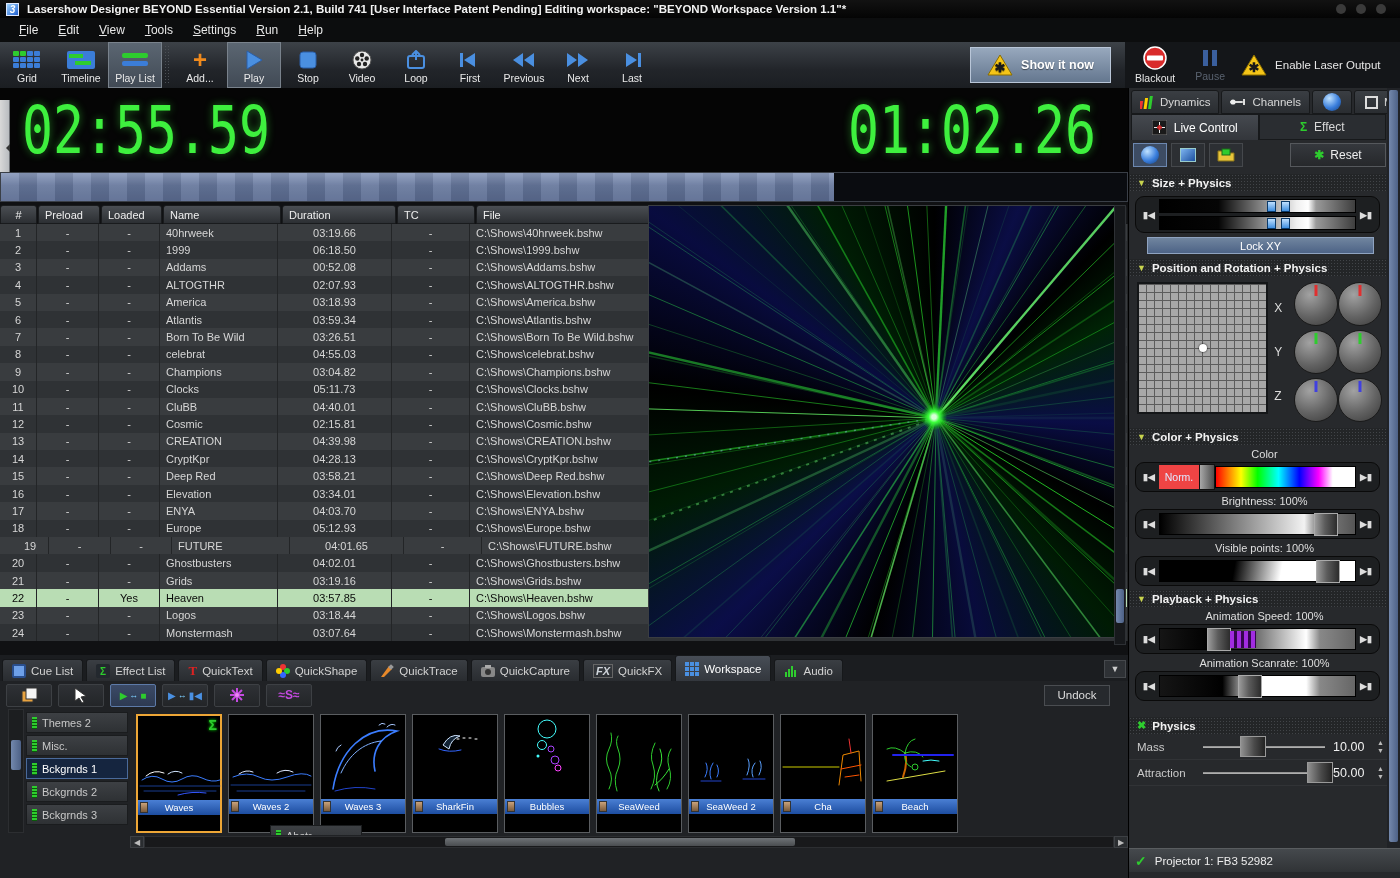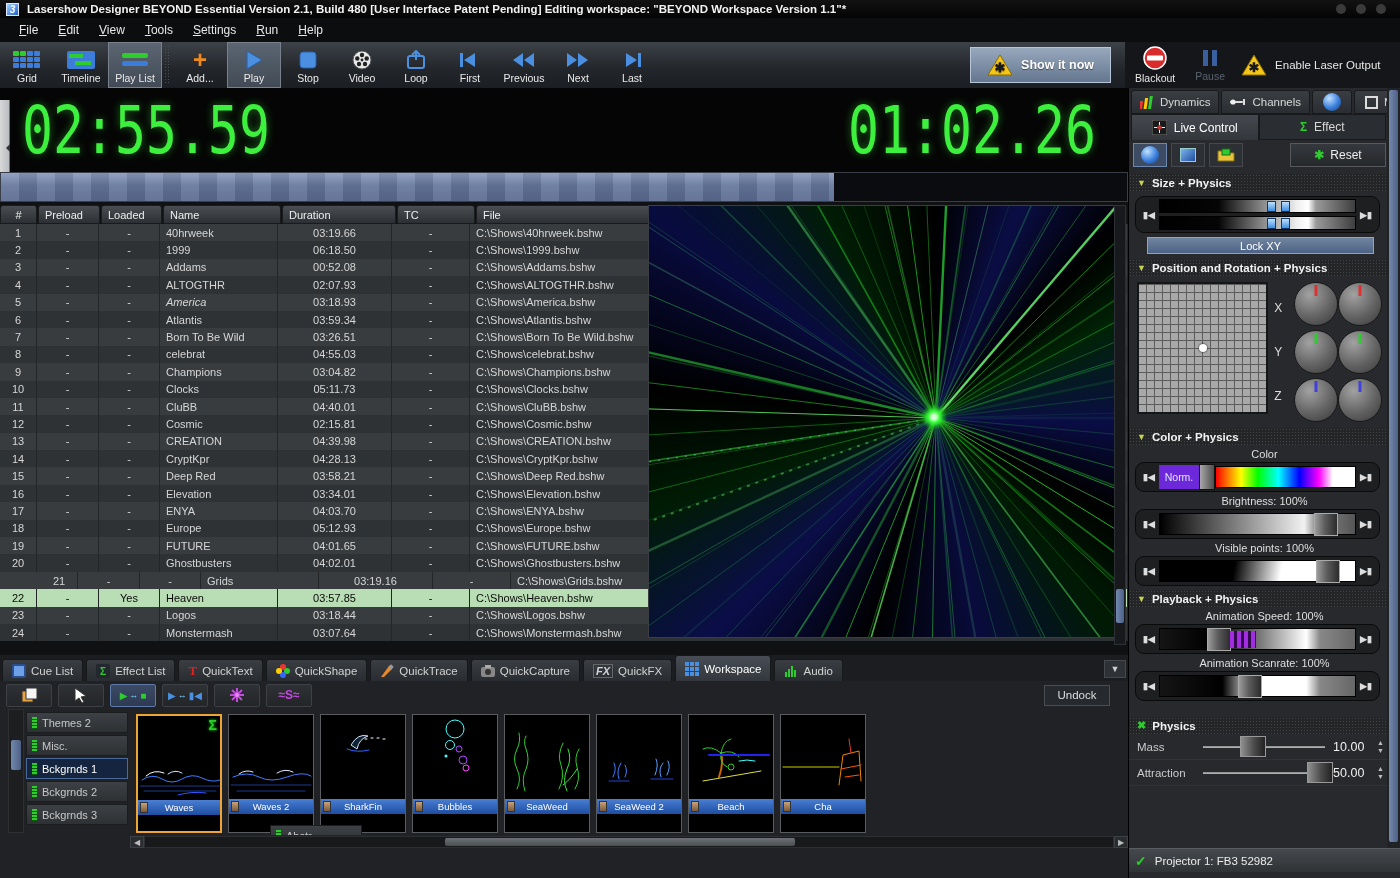--- a/index.html
+++ b/index.html
@@ -159,21 +159,21 @@
   .knobgrid { flex:1; display:grid; grid-template-columns:1fr 1fr; row-gap:4px; justify-items:center; align-items:center; }
   .knob { width:44px; height:44px; border-radius:50%; border:1px solid #1a1a1a; position:relative;
     background:radial-gradient(circle at 35% 28%, #a2a2a2, #636363 55%, #3c3c3c 95%); }
   .knob .pt { position:absolute; left:50%; top:2px; width:3px; height:11px; transform:translateX(-50%); }
   .resetrow { display:flex; gap:26px; padding:6px 24px 4px 10px; }
   .resetrow button { flex:1; height:24px; background:linear-gradient(#33363b,#25272a); border:1px solid #5a5d61; color:#ddd; font-size:11.5px; }
 
   .lbl { text-align:center; color:#dfdfdf; font-size:11px; margin-top:3px; }
   .cslider { margin:2px 20px 2px 6px; background:#1d1f21; border:1px solid #0a0a0a; border-radius:9px; display:flex; align-items:center; padding:2px 3px; height:30px; }
   .cslider .arr { width:20px; text-align:center; color:#ddd; font-size:9px; font-weight:bold; }
-  .normbox { width:40px; height:24px; background:#6d28d9; color:#dfe8ff; font-size:10.5px; display:flex; align-items:center; justify-content:center; }
+  .normbox { width:40px; height:24px; background:#ef4444; color:#dfe8ff; font-size:10.5px; display:flex; align-items:center; justify-content:center; }
   .chandle { width:16px; height:26px; background:linear-gradient(90deg,#a8a8a8,#4d4d4d); border:1px solid #111; }
   .rainbow { flex:1; height:22px; border:1px solid #000;
     background:linear-gradient(90deg,#f00 0%,#ff8000 9%,#ff0 18%,#0f0 30%,#0ff 45%,#00f 60%,#f0f 74%,#fff 84%,#fff 100%); }
   .strough { flex:1; height:22px; border:1px solid #000; position:relative; }
   .handle { position:absolute; top:-1px; width:24px; height:23px; background:linear-gradient(90deg,#9b9b9b,#5c5c5c 45%,#2c2c2c); border:1px solid #aaa; }
   .purpleseg { position:absolute; top:2px; height:17px; background:repeating-linear-gradient(90deg,#a12ce0 0 4px,#33064d 4px 7px); }
 
   .physrow { display:flex; align-items:center; height:26px; padding:0 16px 0 8px; border-bottom:1px solid #313336; }
   .physrow .pl { width:66px; color:#c9c9c9; font-size:11.5px; }
   .physrow .ptrack { flex:1; position:relative; height:24px; }
@@ -187,21 +187,21 @@
   .statusbar .chk { color:#2ecc2e; font-weight:bold; font-size:14px; }
   .statusbar .txt { color:#ececec; font-size:11.5px; }
 </style>
 </head>
 <body>
 
 <div class="app">
 
   <div class="titlebar">
     <span class="appico">3</span>
-    <span>Lasershow Designer BEYOND Essential    Version 2.1, Build 480   [User Interface Patent Pending]   Editing workspace: "BEYOND Workspace Version 1.1"*</span>
+    <span>Lasershow Designer BEYOND Essential    Version 2.1, Build 741   [User Interface Patent Pending]   Editing workspace: "BEYOND Workspace Version 1.1"*</span>
     <span class="winbtns">
       <span></span>
       <span></span>
       <span></span>
     </span>
   </div>
 
   <div class="menubar" id="menubar">
       <span class="menu-item"><u>F</u>ile</span>
       <span class="menu-item"><u>E</u>dit</span>
@@ -428,21 +428,21 @@
             <div class="td c" style="width: 61px;">-</div>
             <div class="td " style="width: 118px;">ALTOGTHR</div>
             <div class="td c" style="width: 114px;">02:07.93</div>
             <div class="td c" style="width: 78px;">-</div>
             <div class="td " style="flex: 1 1 0%;">C:\Shows\ALTOGTHR.bshw</div>
           </div>
           <div class="trow">
             <div class="td c" style="width: 37px;">5</div>
             <div class="td c" style="width: 62px;">-</div>
             <div class="td c" style="width: 61px;">-</div>
-            <div class="td " style="width: 118px; font-style: italic;">America</div>
+            <div class="td " style="width: 118px;">America</div>
             <div class="td c" style="width: 114px;">03:18.93</div>
             <div class="td c" style="width: 78px;">-</div>
             <div class="td " style="flex: 1 1 0%;">C:\Shows\America.bshw</div>
           </div>
           <div class="trow">
             <div class="td c" style="width: 37px;">6</div>
             <div class="td c" style="width: 62px;">-</div>
             <div class="td c" style="width: 61px;">-</div>
             <div class="td " style="width: 118px;">Atlantis</div>
             <div class="td c" style="width: 114px;">03:59.34</div>
@@ -551,39 +551,39 @@
           <div class="trow">
             <div class="td c" style="width: 37px;">18</div>
             <div class="td c" style="width: 62px;">-</div>
             <div class="td c" style="width: 61px;">-</div>
             <div class="td " style="width: 118px;">Europe</div>
             <div class="td c" style="width: 114px;">05:12.93</div>
             <div class="td c" style="width: 78px;">-</div>
             <div class="td " style="flex: 1 1 0%;">C:\Shows\Europe.bshw</div>
           </div>
           <div class="trow">
-            <div class="td c" style="width: 37px;">19</div>
+            <div class="td c" style="width: 37px; margin-left: 12px;">19</div>
             <div class="td c" style="width: 62px;">-</div>
             <div class="td c" style="width: 61px;">-</div>
             <div class="td " style="width: 118px;">FUTURE</div>
             <div class="td c" style="width: 114px;">04:01.65</div>
             <div class="td c" style="width: 78px;">-</div>
             <div class="td " style="flex: 1 1 0%;">C:\Shows\FUTURE.bshw</div>
           </div>
           <div class="trow">
             <div class="td c" style="width: 37px;">20</div>
             <div class="td c" style="width: 62px;">-</div>
             <div class="td c" style="width: 61px;">-</div>
             <div class="td " style="width: 118px;">Ghostbusters</div>
             <div class="td c" style="width: 114px;">04:02.01</div>
             <div class="td c" style="width: 78px;">-</div>
             <div class="td " style="flex: 1 1 0%;">C:\Shows\Ghostbusters.bshw</div>
           </div>
           <div class="trow">
-            <div class="td c" style="width: 37px; margin-left: 41px;">21</div>
+            <div class="td c" style="width: 37px;">21</div>
             <div class="td c" style="width: 62px;">-</div>
             <div class="td c" style="width: 61px;">-</div>
             <div class="td " style="width: 118px;">Grids</div>
             <div class="td c" style="width: 114px;">03:19.16</div>
             <div class="td c" style="width: 78px;">-</div>
             <div class="td " style="flex: 1 1 0%;">C:\Shows\Grids.bshw</div>
           </div>
           <div class="trow sel">
             <div class="td c" style="width: 37px;">22</div>
             <div class="td c" style="width: 62px;">-</div>
@@ -899,20 +899,31 @@
                   <path d="M4 62 Q18 56 30 62 T58 62 T82 61" stroke="#3b7dff" fill="none" stroke-linecap="round"></path>
                   <path d="M10 59 q7 -5 14 -2 M48 58 q8 -5 16 -1" stroke="#dfe9ff" fill="none" stroke-linecap="round"></path>
                   <path d="M2 70 H82 M8 76 H76" stroke="#2255cc" fill="none" stroke-linecap="round" opacity=".7"></path>
                 </svg>
               </div>
               <div class="thumb-label"><span class="note-ic"></span>Waves 2</div>
             </div>
             <div class="thumb-card">
               <div class="thumb-art">
                 <svg width="84" height="84" viewBox="0 0 84 84">
+                  <path d="M12 74 C18 36 44 10 76 16 C58 22 50 38 54 56" stroke="#3b7dff" stroke-width="1.6" fill="none" stroke-linecap="round"></path>
+                  <path d="M20 58 C28 40 42 28 60 26" stroke="#7fb0ff" fill="none" stroke-linecap="round"></path>
+                  <path d="M66 12 q4 -4 8 -2 M58 10 q3 -3 6 -1 M20 30 q-4 2 -5 6" stroke="#a8c8ff" fill="none" stroke-linecap="round"></path>
+                  <path d="M14 76 q20 -6 40 -2" stroke="#24c" fill="none" stroke-linecap="round"></path>
+                </svg>
+              </div>
+              <div class="thumb-label"><span class="note-ic"></span>Waves 3</div>
+            </div>
+            <div class="thumb-card">
+              <div class="thumb-art">
+                <svg width="84" height="84" viewBox="0 0 84 84">
                   <path d="M30 30 q7 -12 17 -9 q-9 3 -11 13 Z" stroke="#cfe4ff" fill="#123"></path>
                   <path d="M44 24 h2 M50 23 h2 M56 23 h2 M62 24 h2" stroke="#fff" fill="none" stroke-linecap="round"></path>
                   <path d="M26 34 q10 4 22 1" stroke="#36f" fill="none" stroke-linecap="round"></path>
                 </svg>
               </div>
               <div class="thumb-label"><span class="note-ic"></span>SharkFin</div>
             </div>
             <div class="thumb-card">
               <div class="thumb-art">
                 <svg width="84" height="84" viewBox="0 0 84 84">
@@ -945,40 +956,40 @@
                   <path d="M16 62 q4 -8 1 -14 M22 64 q-3 -8 2 -16 M28 62 q3 -6 0 -12" stroke="#3b7dff" fill="none" stroke-linecap="round"></path>
                   <path d="M58 60 q4 -10 1 -16 M64 62 q-3 -8 2 -14 M70 60 q4 -8 1 -14" stroke="#5aa0ff" fill="none" stroke-linecap="round"></path>
                   <path d="M12 66 h20 M54 64 h22" stroke="#24c" fill="none" stroke-linecap="round"></path>
                 </svg>
               </div>
               <div class="thumb-label"><span class="note-ic"></span>SeaWeed 2</div>
             </div>
             <div class="thumb-card">
               <div class="thumb-art">
                 <svg width="84" height="84" viewBox="0 0 84 84">
+                  <path d="M58 70 L62 40 L78 36 L80 66" stroke="#e80" fill="none" stroke-linecap="round"></path>
+                  <path d="M60 54 L80 50 M64 62 L78 60" stroke="#f50" fill="none" stroke-linecap="round"></path>
+                  <path d="M2 52 H58" stroke="#cc0" fill="none" stroke-linecap="round"></path>
+                  <path d="M70 38 L68 24" stroke="#e33" fill="none" stroke-linecap="round"></path>
+                </svg>
+              </div>
+              <div class="thumb-label"><span class="note-ic"></span>Cha</div>
+            </div>
+            <div class="thumb-card">
+              <div class="thumb-art">
+                <svg width="84" height="84" viewBox="0 0 84 84">
                   <path d="M30 62 q5 -14 2 -24" stroke="#c60" stroke-width="2" fill="none" stroke-linecap="round"></path>
                   <path d="M32 38 q-10 -8 -18 -4 M32 38 q2 -12 10 -14 M32 38 q12 -4 18 4 M32 38 q-2 10 6 14" stroke="#2ecc2e" fill="none" stroke-linecap="round"></path>
                   <path d="M20 40 H80" stroke="#22e" stroke-width="2" fill="none" stroke-linecap="round"></path>
                   <path d="M14 66 L72 56" stroke="#dd4" fill="none" stroke-linecap="round"></path>
                   <circle cx="42" cy="52" r="3" stroke="#2ecc2e" fill="none"></circle>
                   <path d="M50 46 q8 -2 16 0" stroke="#4ff" fill="none" stroke-linecap="round"></path>
                 </svg>
               </div>
               <div class="thumb-label"><span class="note-ic"></span>Beach</div>
-            </div>
-            <div class="thumb-card">
-              <div class="thumb-art">
-                <svg width="84" height="84" viewBox="0 0 84 84">
-                  <path d="M58 70 L62 40 L78 36 L80 66" stroke="#e80" fill="none" stroke-linecap="round"></path>
-                  <path d="M60 54 L80 50 M64 62 L78 60" stroke="#f50" fill="none" stroke-linecap="round"></path>
-                  <path d="M2 52 H58" stroke="#cc0" fill="none" stroke-linecap="round"></path>
-                  <path d="M70 38 L68 24" stroke="#e33" fill="none" stroke-linecap="round"></path>
-                </svg>
-              </div>
-              <div class="thumb-label"><span class="note-ic"></span>Cha</div>
             </div>
           </div>
         <div class="abstr">
           <div class="page">
             <span class="gbar"></span>
             <span>Abstr</span>
           </div>
         </div>
       </div>
       <div class="hscroll">

